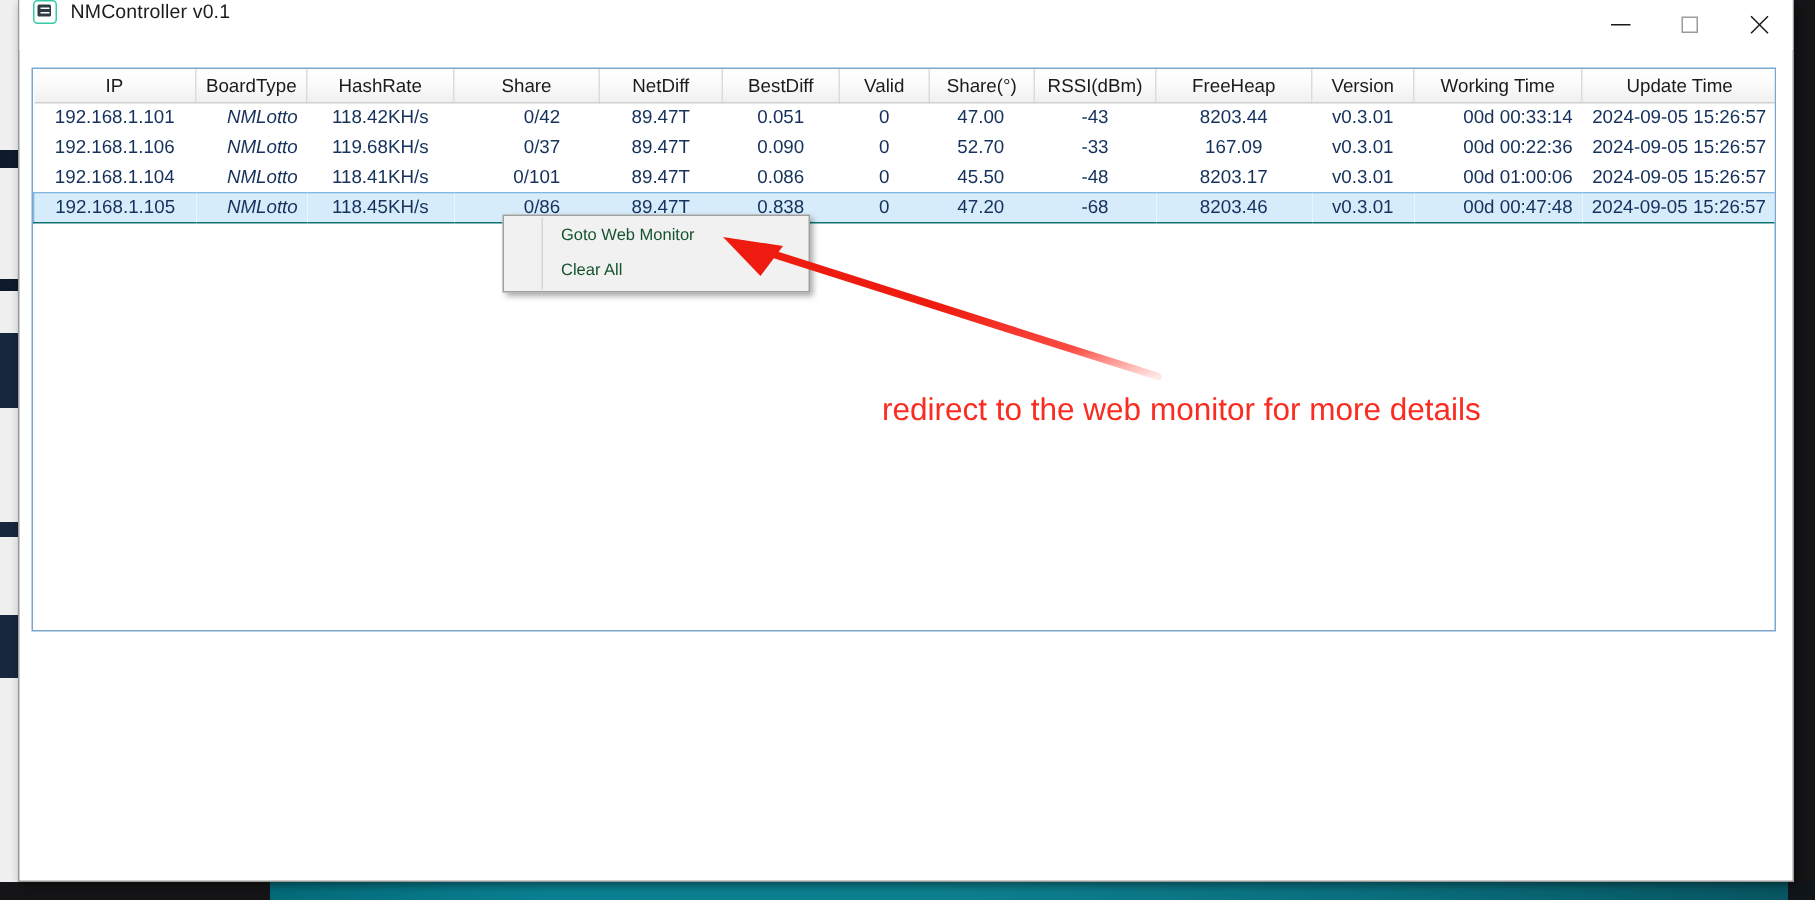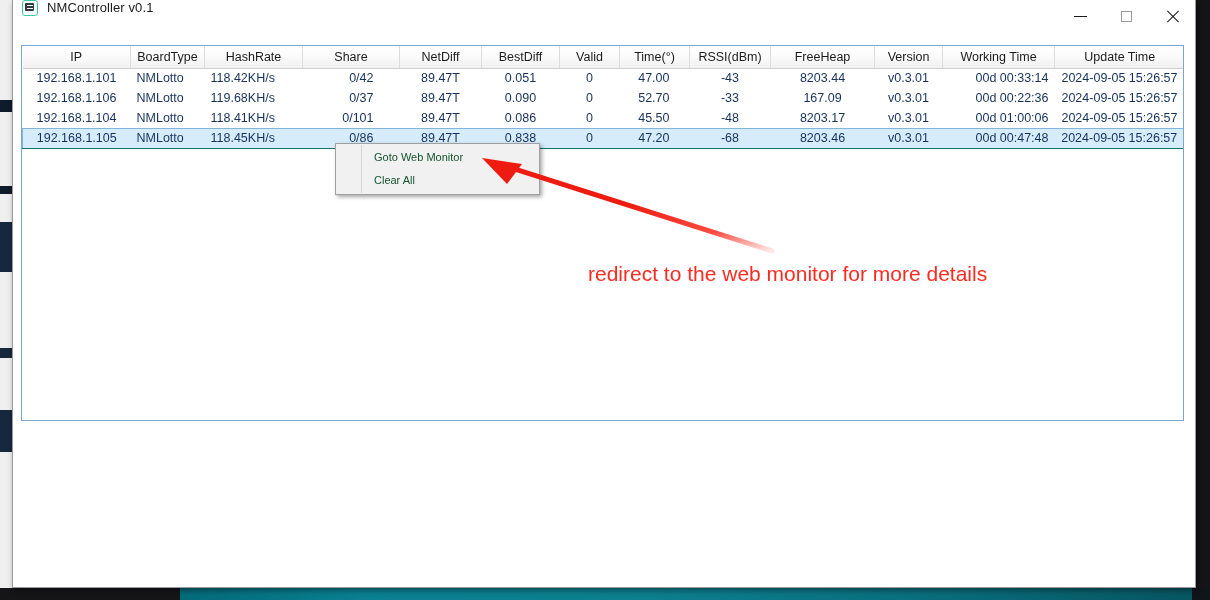--- a/index.html
+++ b/index.html
@@ -158,22 +158,22 @@
   tbody tr.row td { background: #ffffff; }
   tbody tr.row.selected td {
     background: #d6ecfb;
     border-top: 1px solid #7eb6e0;
     border-bottom: 1px solid #0f766e;
   }
   tbody tr.row.selected td:first-child { border-left: 1px solid #7eb6e0; }
   tbody tr.row.selected td:last-child  { border-right: 1px solid #7eb6e0; }
 
   .c-ip     { text-align: center; }
-  .c-board  { text-align: left; }
-  .c-hash   { }
+  .c-board  { text-align: right; font-style: italic; }
+  .c-hash   { text-align: center; }
   .c-share  { text-align: right;  padding-right: 26px !important; }
   .c-net    { text-align: center; }
   .c-best   { text-align: center; }
   .c-valid  { text-align: center; }
   .c-temp   { text-align: right;  padding-right: 20px !important; }
   .c-rssi   { text-align: center; }
   .c-heap   { text-align: center; }
   .c-ver    { text-align: center; }
   .c-work   { text-align: right; }
   .c-upd    { text-align: center; }
@@ -283,21 +283,21 @@
       </colgroup>
       <thead>
         <tr id="header-row">
             <th>IP</th>
             <th>BoardType</th>
             <th>HashRate</th>
             <th>Share</th>
             <th>NetDiff</th>
             <th>BestDiff</th>
             <th>Valid</th>
-            <th>Time(°)</th>
+            <th>Share(°)</th>
             <th>RSSI(dBm)</th>
             <th>FreeHeap</th>
             <th>Version</th>
             <th>Working Time</th>
             <th>Update Time</th>
           </tr>
       </thead>
       <tbody id="table-body">
           <tr class="row">
             <td class="c-ip">192.168.1.101</td>

